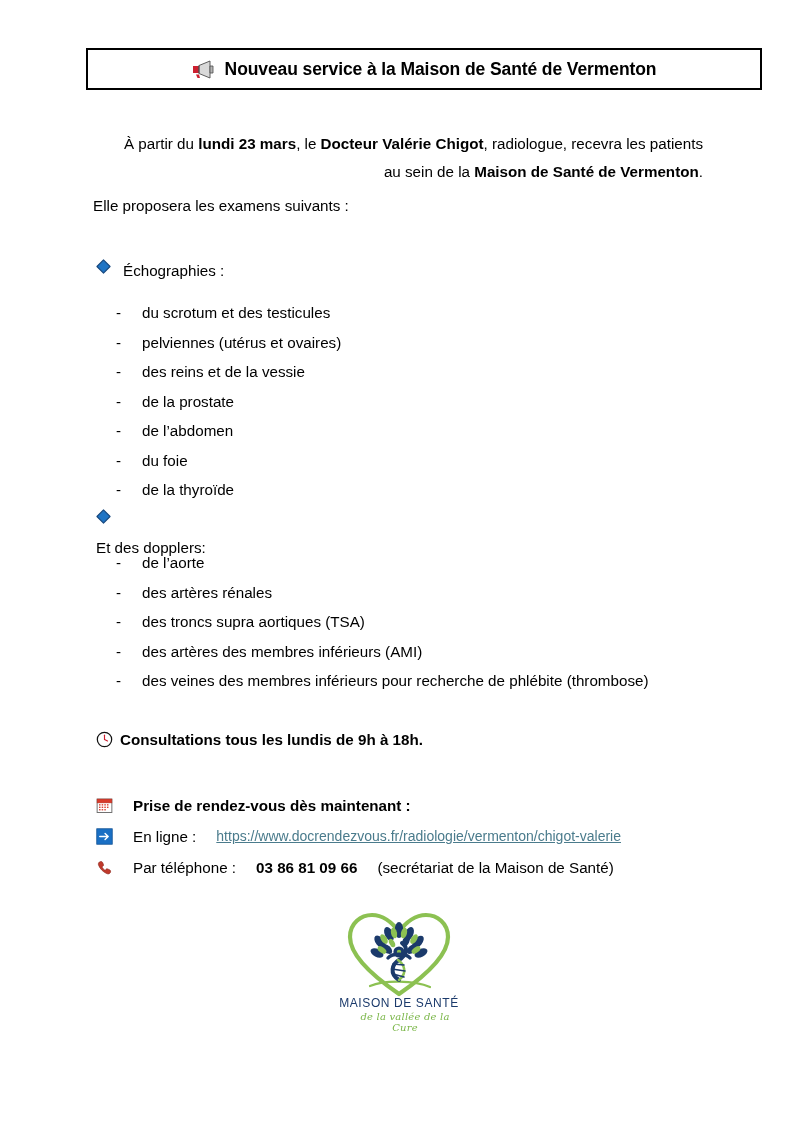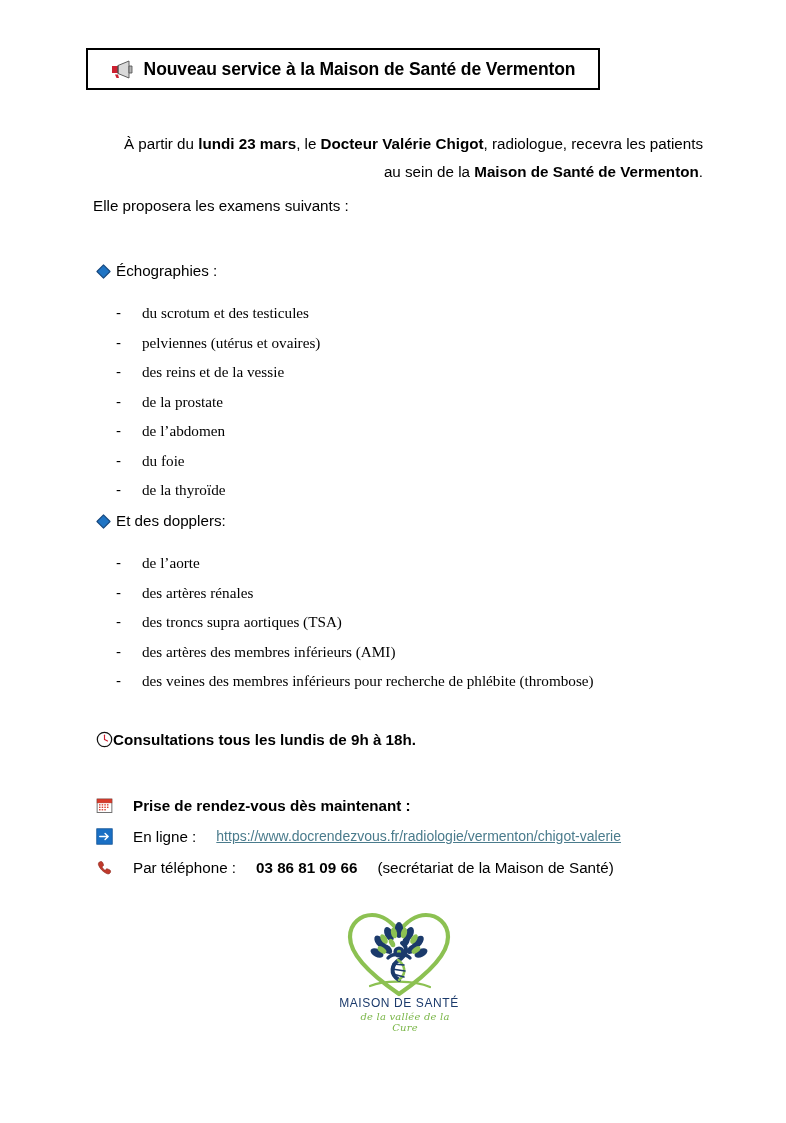--- a/index.html
+++ b/index.html
@@ -21,21 +21,21 @@
     width: 786px;
     height: 1123px;
     background: #ffffff;
   }
 
   
   .title-box {
     position: absolute;
     left: 86px;
     top: 48px;
-    width: 514px;
+    width: 676px;
     height: 42px;
     border: 2px solid #000000;
     box-sizing: border-box;
     display: flex;
     align-items: center;
     justify-content: center;
     background: #ffffff;
   }
   .title-inner {
     display: flex;
@@ -75,27 +75,27 @@
     top: 194px;
     font-size: 15.2px;
     line-height: 24px;
   }
 
   
   .section-head {
     position: absolute;
     left: 96px;
     display: flex;
-    align-items: center;
-    gap: 5px;
+    align-items: flex-start;
+    gap: 12px;
     font-size: 15.2px;
     line-height: 24px;
   }
   .section-head.echo { top: 259px; }
-  .section-head.dopp { top: 509px; }
+  .section-head.dopp { top: 509px; flex-direction: column; }
 
   .diamond-icon {
     width: 15px;
     height: 15px;
     flex: 0 0 auto;
     display: block;
   }
 
   
   .dash-list {
@@ -115,30 +115,30 @@
     line-height: 29.5px;
   }
   .dash-item-marker {
     width: 26px;
     flex: 0 0 auto;
     color: #000;
   }
   .dash-item-text {
     flex: 1 1 auto;
     max-width: 520px;
-    font-family: Liberation Serif, serif;
   }
 
   
   .consult-line {
     position: absolute;
     left: 96px;
     top: 731px;
     display: flex;
     align-items: center;
+    gap: 7px;
     font-size: 15.2px;
     font-weight: bold;
   }
   .clock-icon {
     width: 17px;
     height: 17px;
     flex: 0 0 auto;
     display: block;
   }
 

